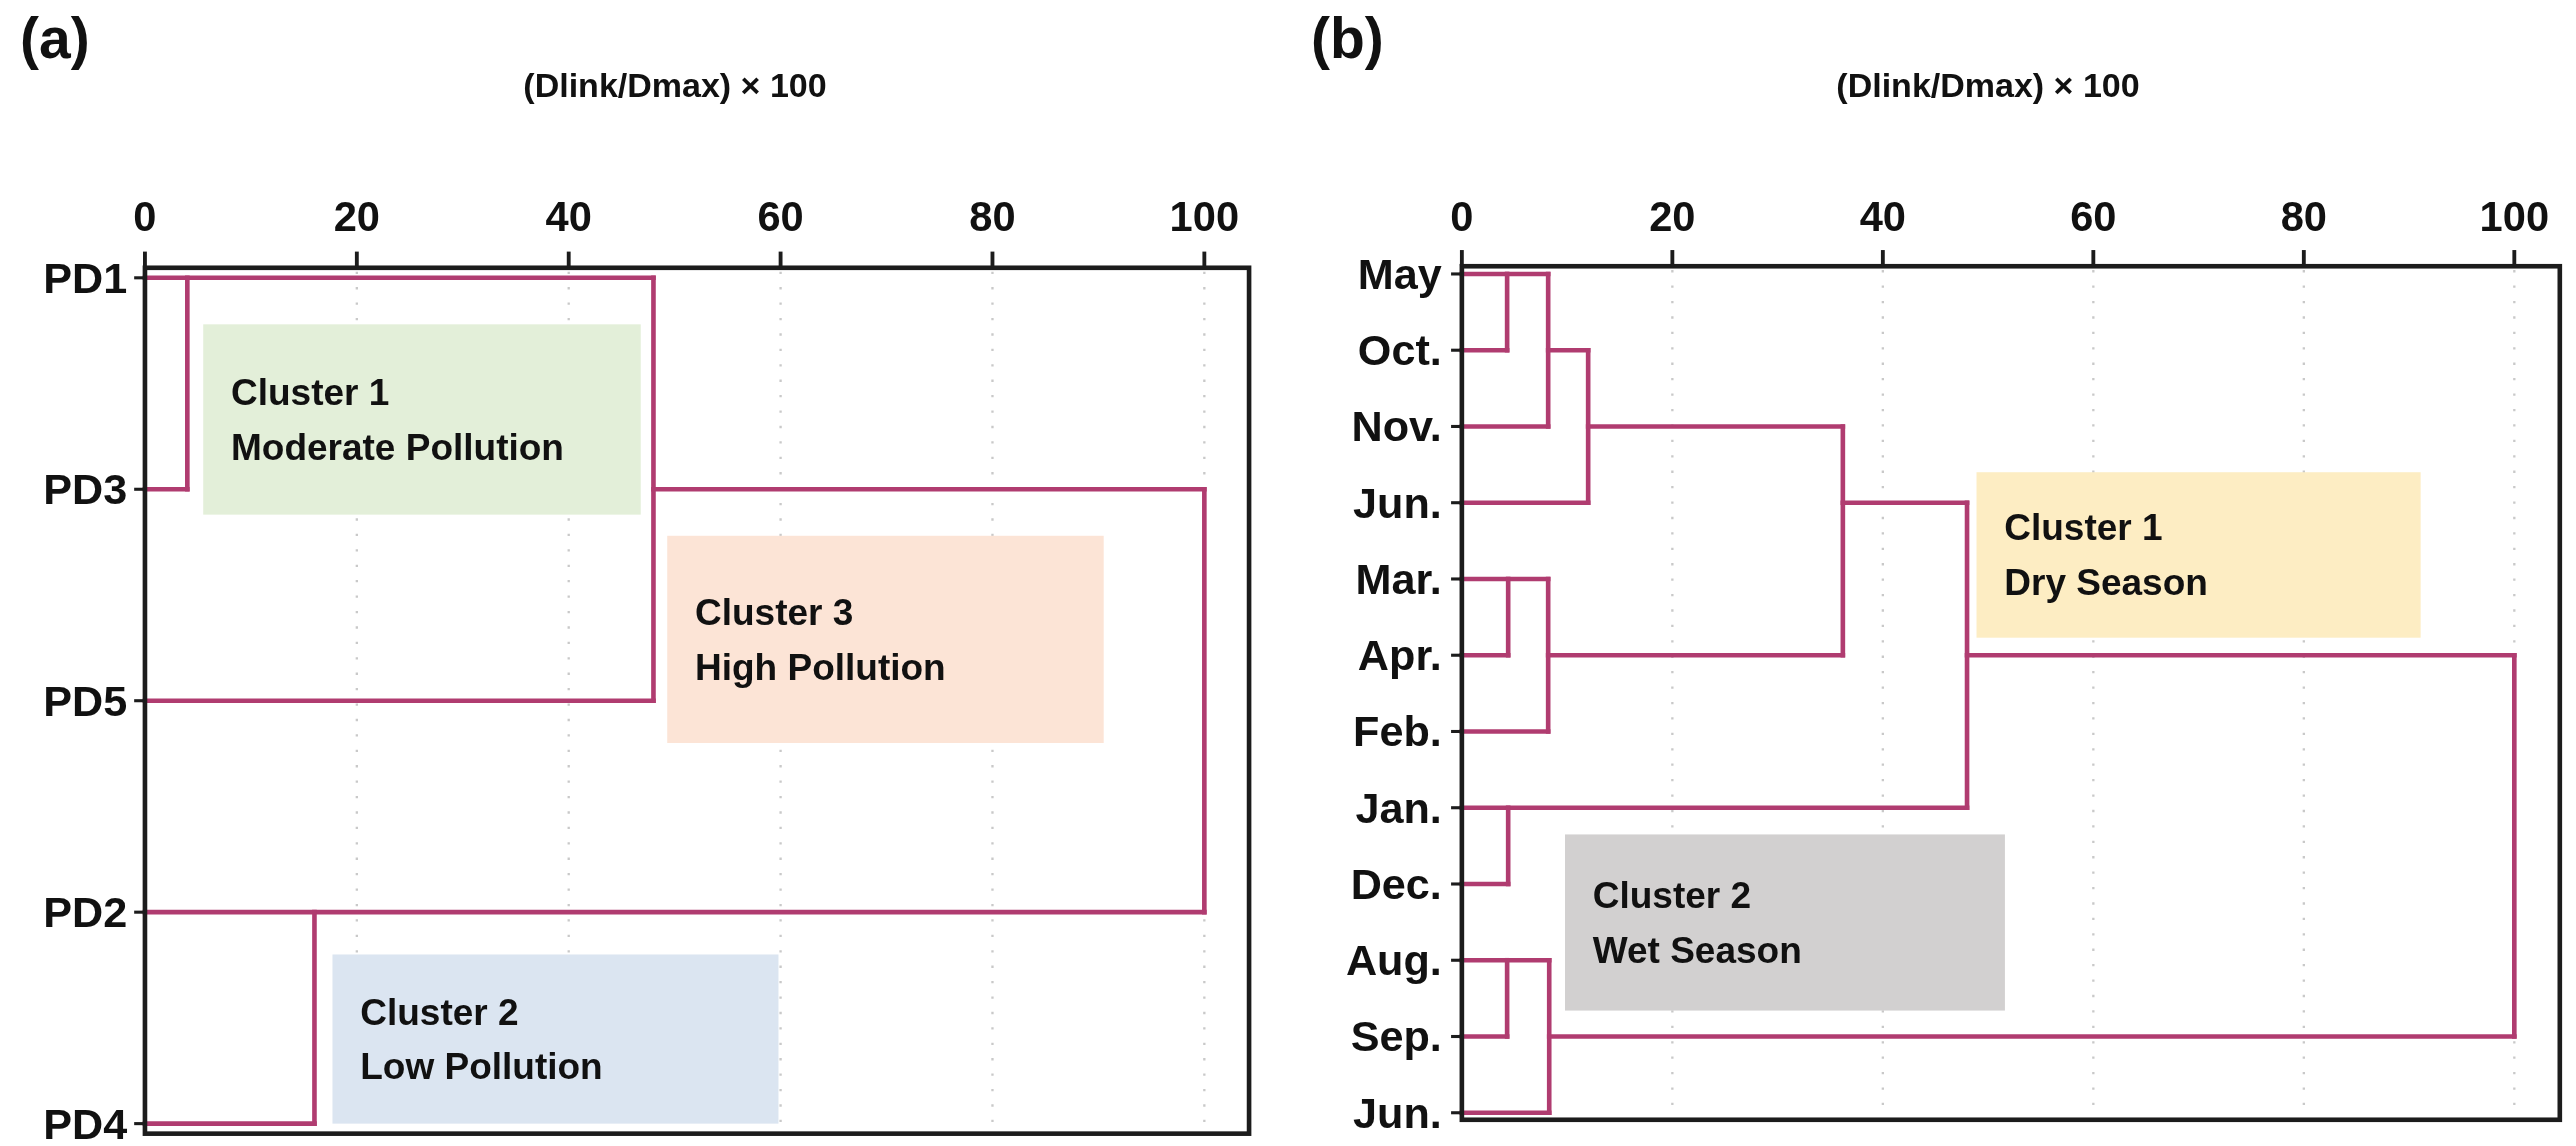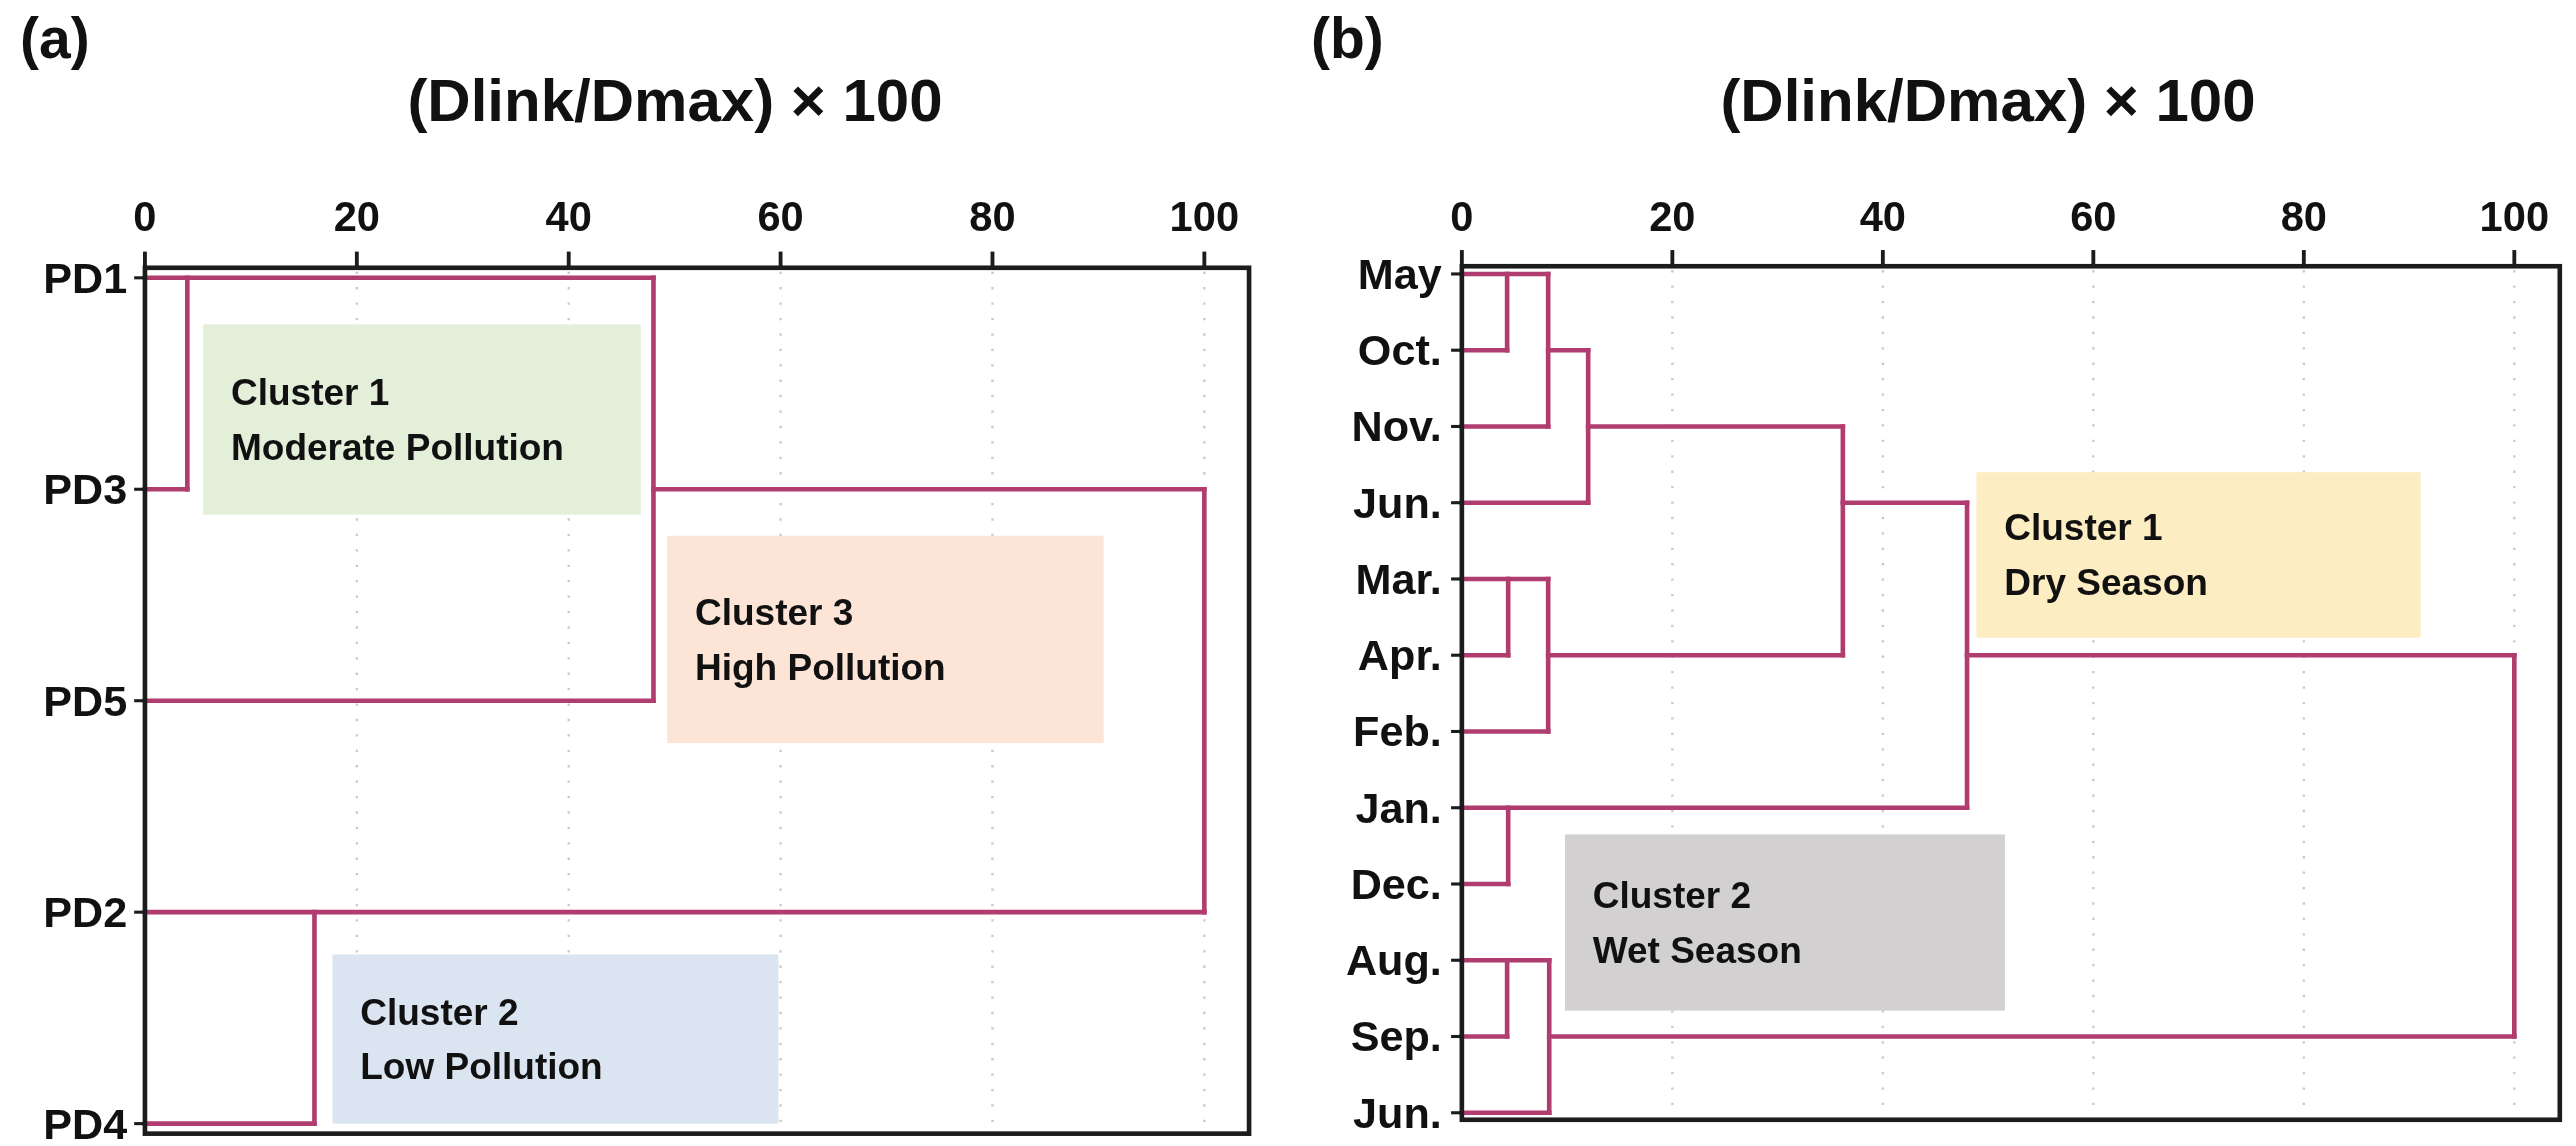--- a/index.html
+++ b/index.html
@@ -1,20 +1,20 @@
 <!DOCTYPE html>
 <html style="font-size:12.3px"><head>
 <meta charset="utf-8">
 <style>
   html,body{margin:0;padding:0;background:#ffffff;}
   .figure{position:relative;width:2576px;height:1147px;background:#ffffff;
           font-family:"Liberation Sans",sans-serif;overflow:hidden;}
   .panel-label{position:absolute;top:4.6px;font-weight:700;font-size:57px;color:#111;}
   .axis-title{position:absolute;top:66px;transform:translateX(-50%);white-space:nowrap;
-              font-weight:700;font-size:60px;color:#111;}
+              font-weight:700;font-size:34px;color:#111;}
   svg{position:absolute;left:0;top:0;}
 </style>
 </head>
 <body>
 
 <div class="figure">
   <svg id="fig-svg" width="2576" height="1147" viewBox="0 0 3341 1487">
       <line x1="462.8" x2="462.8" y1="352" y2="1465" stroke="#c9c9c9" stroke-width="3" stroke-dasharray="3 17"></line>
       <line x1="737.6" x2="737.6" y1="352" y2="1465" stroke="#c9c9c9" stroke-width="3" stroke-dasharray="3 17"></line>
       <line x1="1012.4" x2="1012.4" y1="352" y2="1465" stroke="#c9c9c9" stroke-width="3" stroke-dasharray="3 17"></line>

